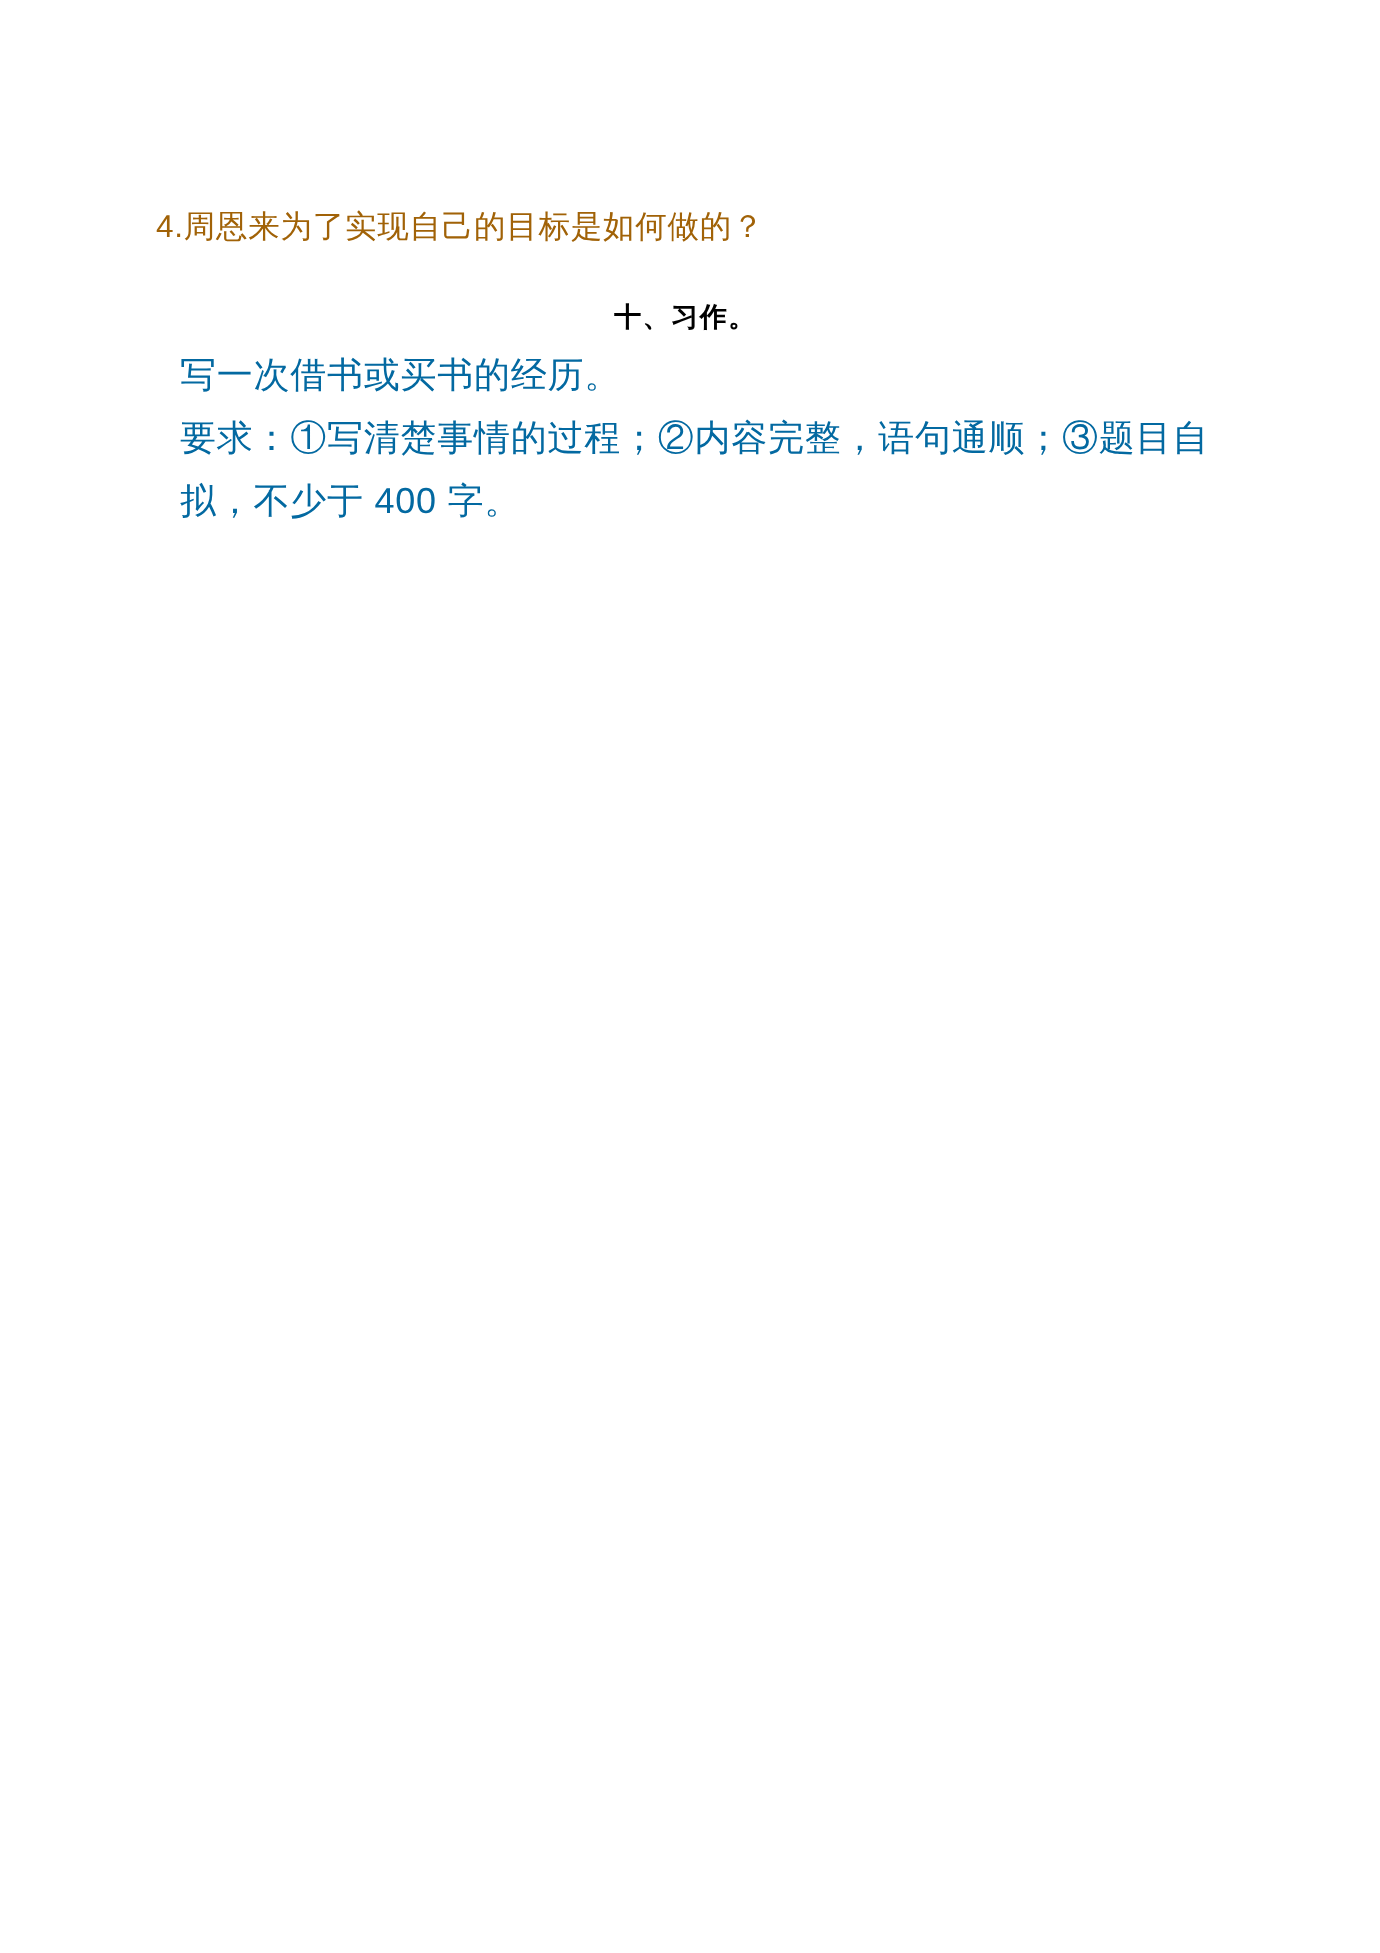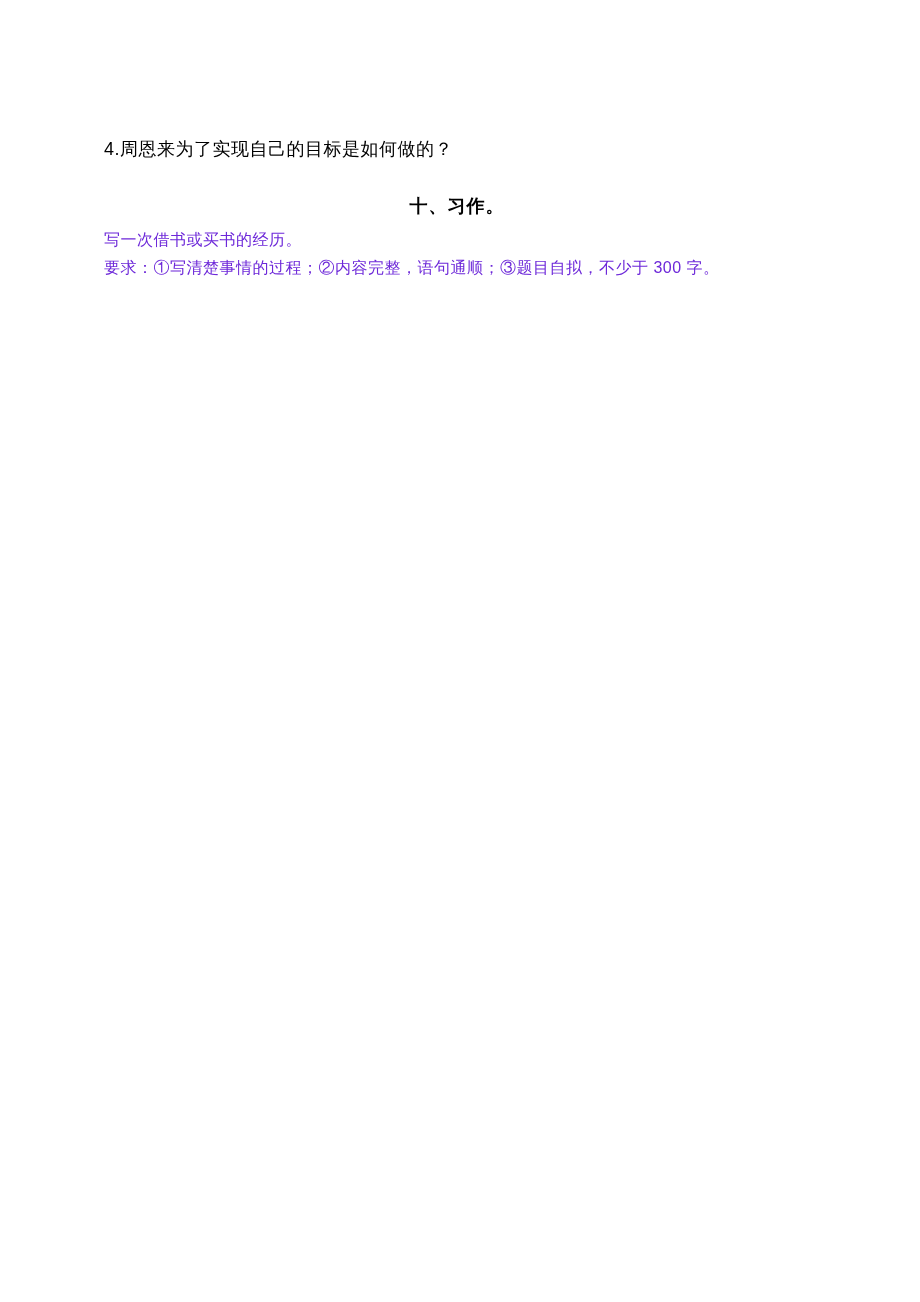--- a/index.html
+++ b/index.html
@@ -8,44 +8,45 @@
       box-sizing: border-box;
     }
     body {
       width: 920px;
       height: 1302px;
       background-color: #ffffff;
       font-family: "Microsoft YaHei", "PingFang SC", "Heiti SC", sans-serif;
       padding: 135px 110px 0 104px;
     }
     .question {
-      font-size: 18px;
-      color: #000000;
+      font-size: 21px;
+      color: #a16207;
       line-height: 1.6;
       margin-bottom: 28px;
       letter-spacing: 0.5px;
     }
     .section-title {
       font-size: 18px;
       color: #000000;
       font-weight: bold;
       line-height: 1.6;
       margin-bottom: 5px;
       letter-spacing: 1px;
       text-align: center;
     }
     .body-text {
-      font-size: 16px;
-      color: #6d28d9;
+      font-size: 24px;
+      color: #0369a1;
       line-height: 1.75;
       letter-spacing: 0.5px;
+      margin-left: 16px;
     }
   </style>
 </head>
 <body>
 
 <p class="question">4.周恩来为了实现自己的目标是如何做的？</p>
 
 <p class="section-title">十、习作。</p>
 
 <p class="body-text">写一次借书或买书的经历。</p>
 
-<p class="body-text">要求：①写清楚事情的过程；②内容完整，语句通顺；③题目自拟，不少于 300 字。</p>
+<p class="body-text">要求：①写清楚事情的过程；②内容完整，语句通顺；③题目自拟，不少于 400 字。</p>
 
 </body></html>

